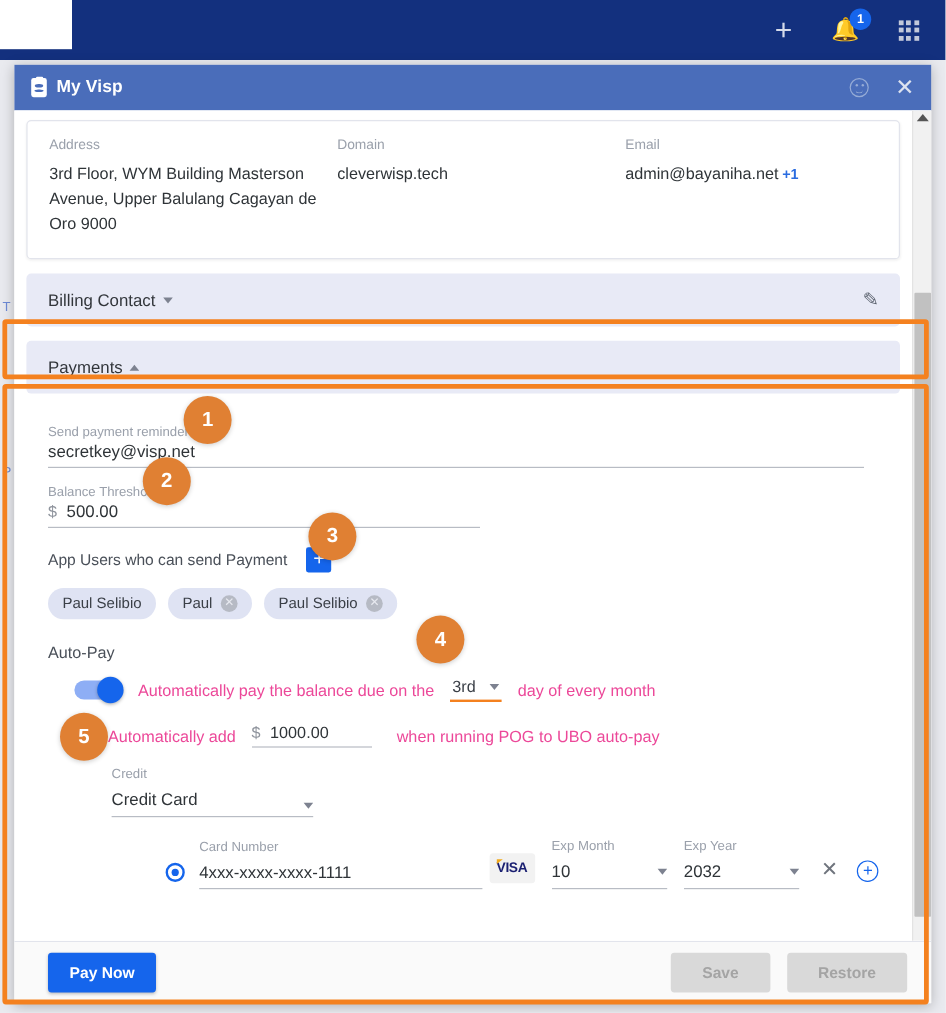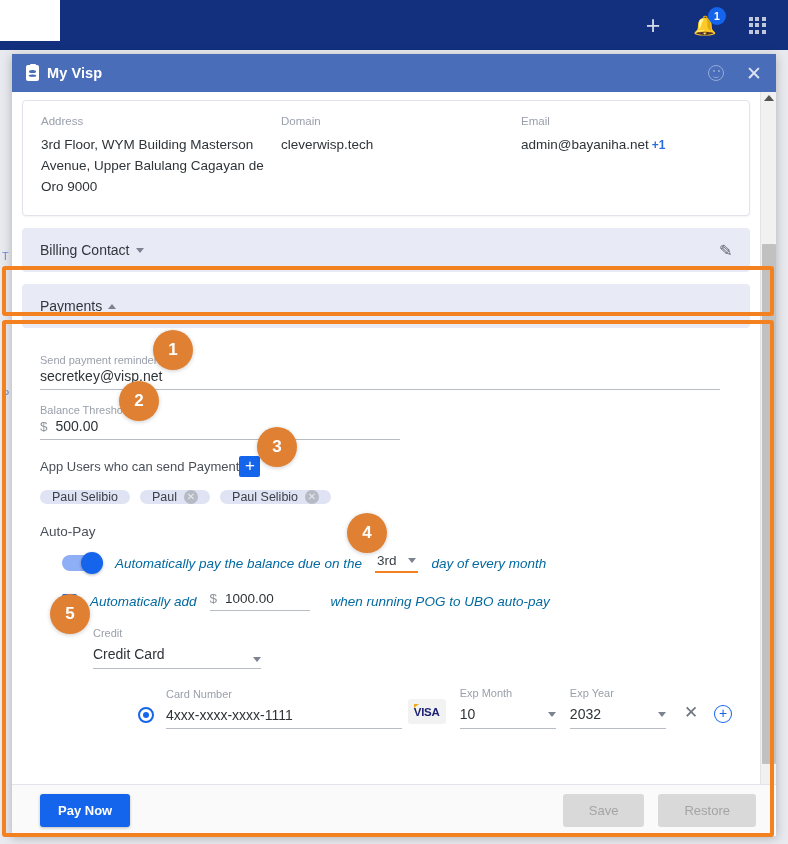--- a/index.html
+++ b/index.html
@@ -145,49 +145,49 @@
   .mini-label { font-size: 11px; color: #9aa0ab; }
   .ul-input {
     border-bottom: 1px solid #b8bcc4; padding: 2px 0 5px 0;
     font-size: 14px; color: #2f3438;
   }
   .row-reminder { width: 680px; margin-bottom: 14px; }
   .row-thresh   { width: 360px; margin-bottom: 16px; }
   .money-row { display: flex; align-items: baseline; gap: 8px; }
   .dollar { color: #8e939c; font-size: 13.5px; }
 
-  .appusers-row { display: flex; align-items: center; gap: 0; margin-bottom: 13px; }
+  .appusers-row { display: flex; align-items: center; gap: 16px; margin-bottom: 13px; }
   .appusers-lbl { font-size: 13px; color: #4a5059; }
   .plus-sq {
     width: 21px; height: 21px; background: #1565ec; border-radius: 2px;
     color: #fff; font-size: 17px; line-height: 19px; text-align: center; font-weight: 500;
   }
   .chips { display: flex; gap: 10px; margin-bottom: 20px; }
   .chip {
-    background: #dfe3f3; border-radius: 13px; height: 14px;
+    background: #dfe3f3; border-radius: 13px; height: 26px;
     display: flex; align-items: center; gap: 7px;
     padding: 0 12px; font-size: 12.5px; color: #3a3f47;
   }
   .chip-x {
     width: 14px; height: 14px; border-radius: 50%; background: #b6bac4;
     color: #e8eaf0; font-size: 10px; line-height: 14px; text-align: center;
   }
 
   .autopay-title { font-size: 13.5px; color: #4a5059; margin-bottom: 14px; }
   .autopay-row { display: flex; align-items: center; gap: 13px; padding-left: 22px; margin-bottom: 18px; }
   .toggle {
     width: 40px; height: 16px; border-radius: 8px; background: #8eaef5;
     position: relative; flex: 0 0 auto;
   }
   .toggle::after {
     content: ""; position: absolute; right: -1px; top: -3px;
     width: 22px; height: 22px; border-radius: 50%; background: #1565ec;
     box-shadow: 0 1px 3px rgba(0,0,0,.3);
   }
-  .autopay-text { font-size: 13.5px; color: #0369a1; font-style: italic; }
+  .autopay-text { font-size: 13.5px; color: #ec4899; }
   .sel-day {
     display: inline-flex; align-items: center; gap: 12px;
     border-bottom: 2.5px solid #f4811f; padding: 0 2px 3px 2px;
     font-size: 13.5px; color: #3a3f47;
   }
 
   .addrow { display: flex; align-items: center; gap: 13px; padding-left: 22px; margin-bottom: 16px; }
   .cbx {
     width: 15px; height: 15px; background: #1565ec; border-radius: 2px;
     position: relative; flex: 0 0 auto;
@@ -257,21 +257,21 @@
   }
   .btn-pay {
     background: #1565ec; color: #fff; border-radius: 3px;
     font-size: 13px; font-weight: bold; padding: 9px 18px;
     box-shadow: 0 1px 3px rgba(0,0,0,.25);
   }
   .btn-ghost {
     background: #d9d9d9; color: #a4a4a4; border-radius: 3px;
     font-size: 13px; padding: 9px 26px; margin-left: 14px;
   }
-  .footer-right { margin-left: auto; display: flex; }
+  .footer-right { margin-left: auto; display: flex; font-weight: bold; }
 
   
   .sbar {
     position: absolute; right: 0; top: 0; width: 16px; bottom: 0;
     background: #f1f1f1; border-left: 1px solid #e3e3e3;
   }
   .sbar-up {
     position: absolute; top: 3px; left: 3px; width: 0; height: 0;
     border-left: 5px solid transparent; border-right: 5px solid transparent;
     border-bottom: 6px solid #555;

